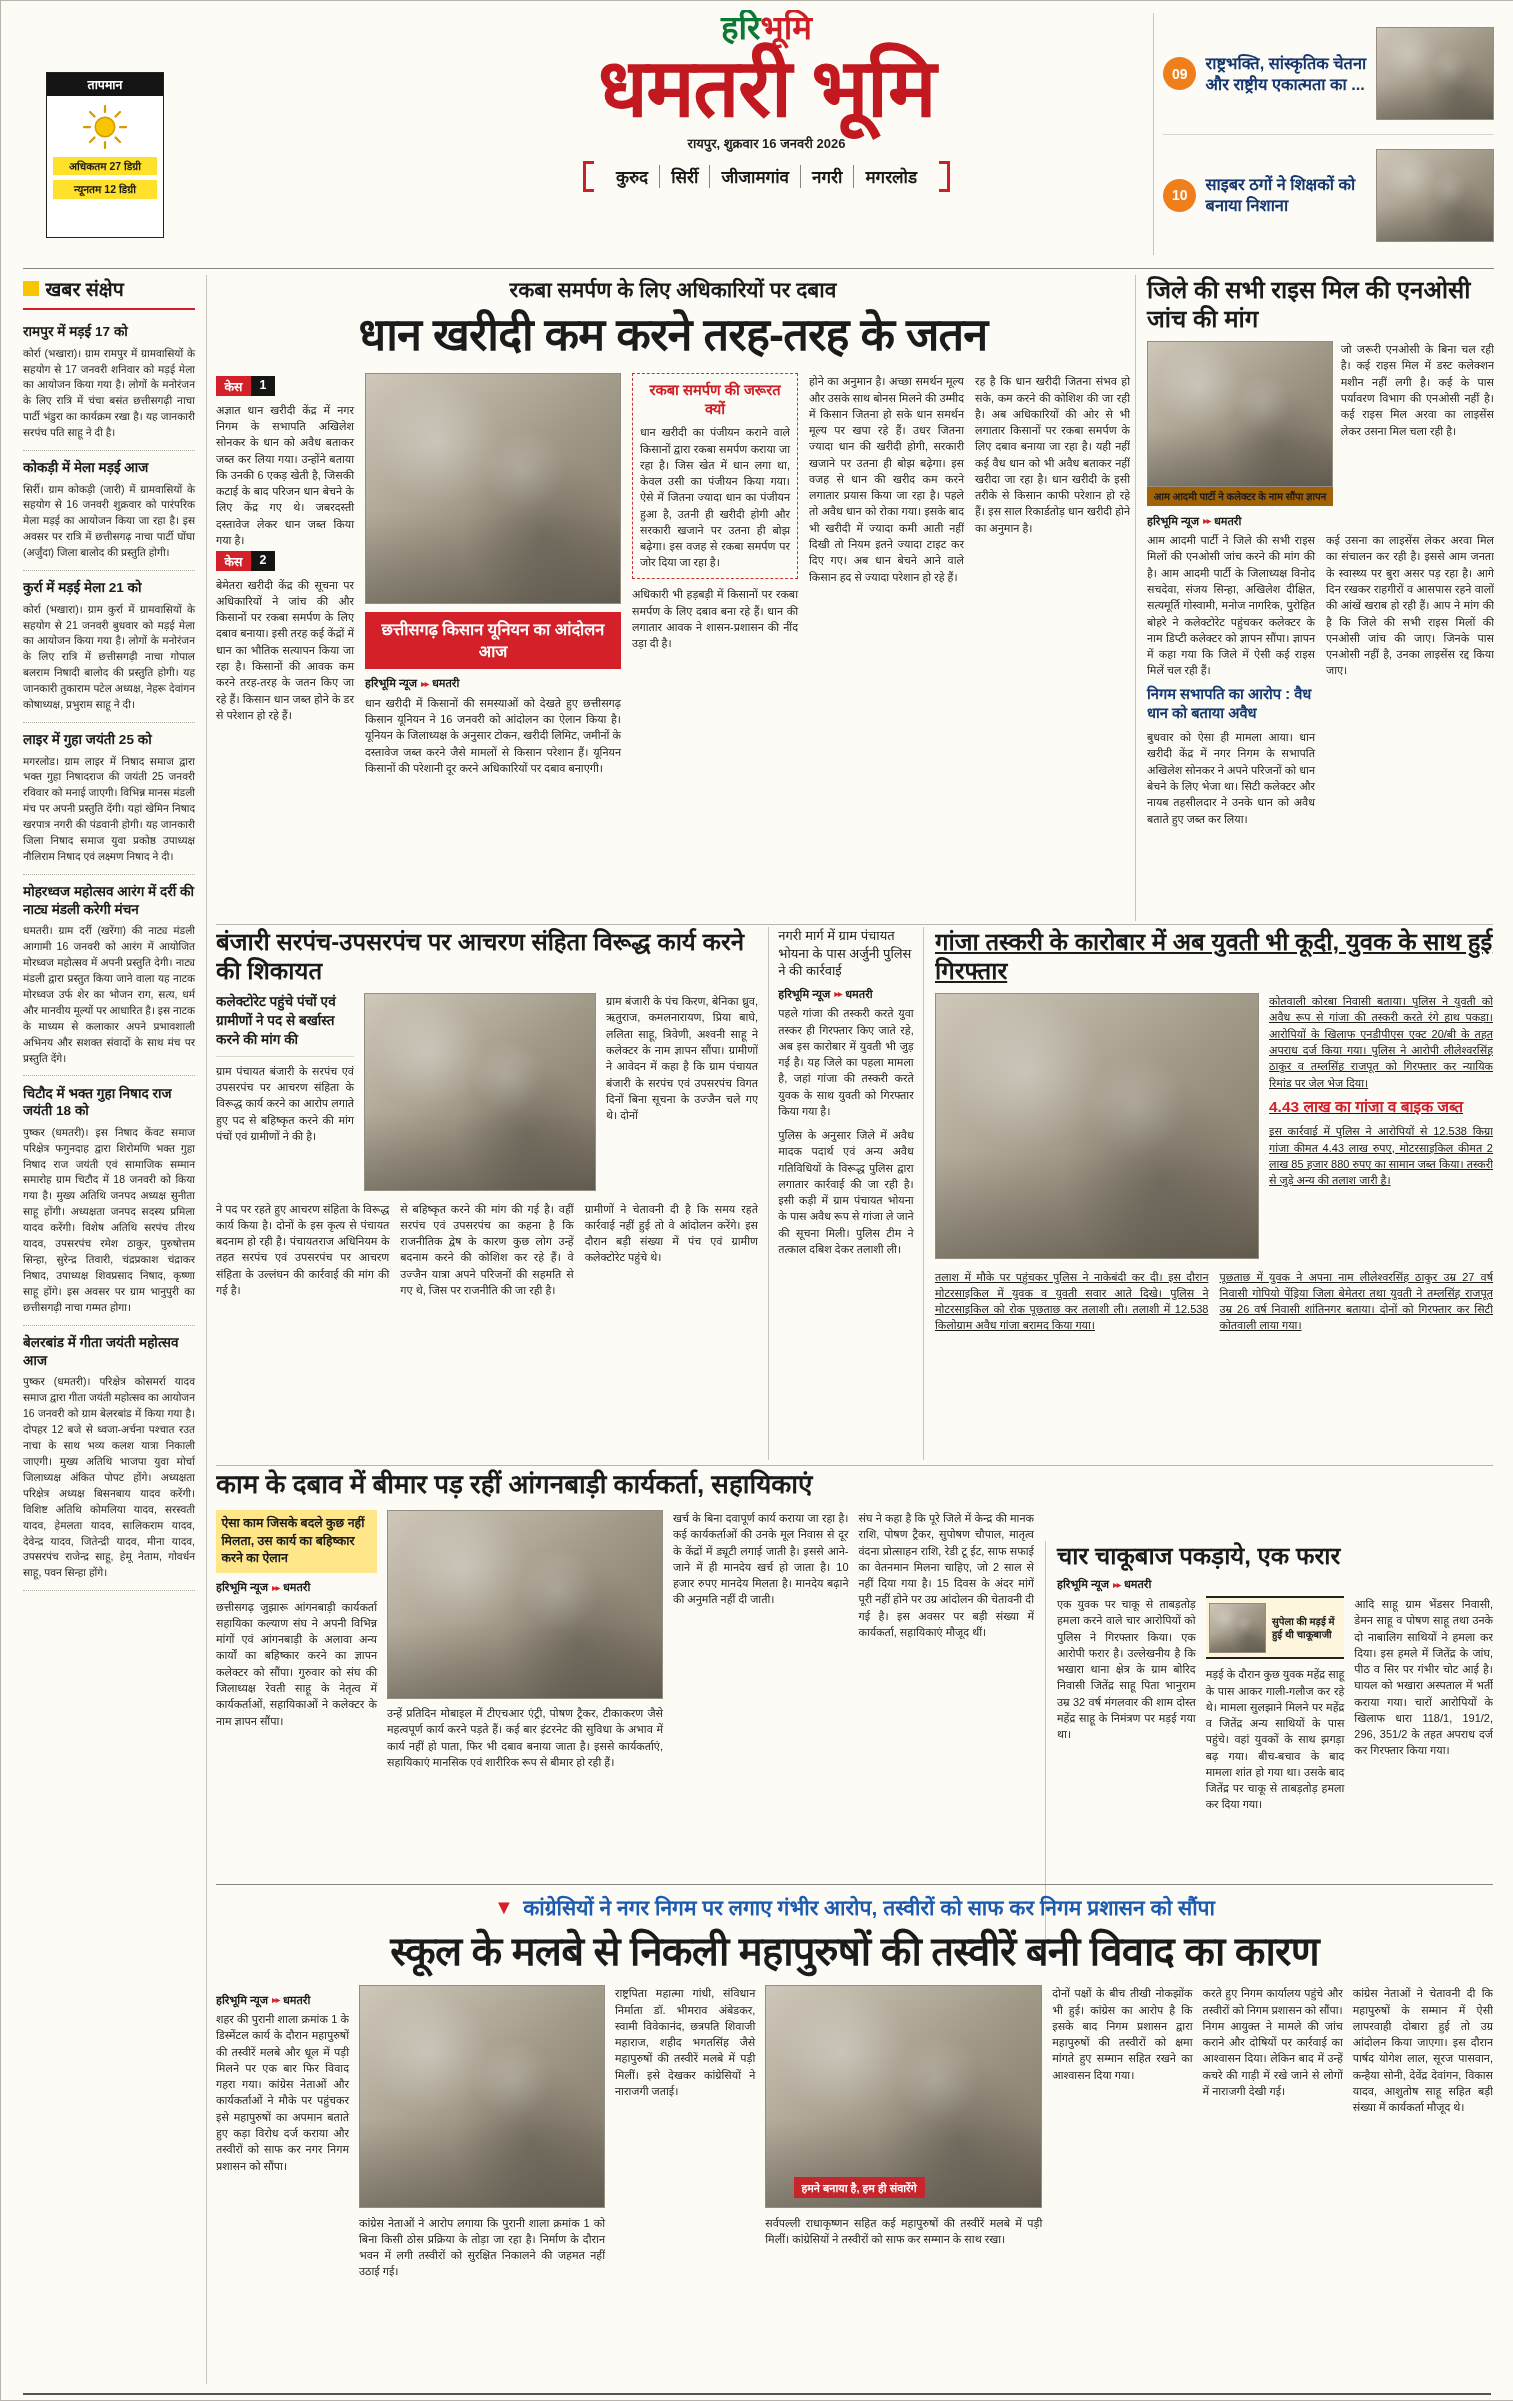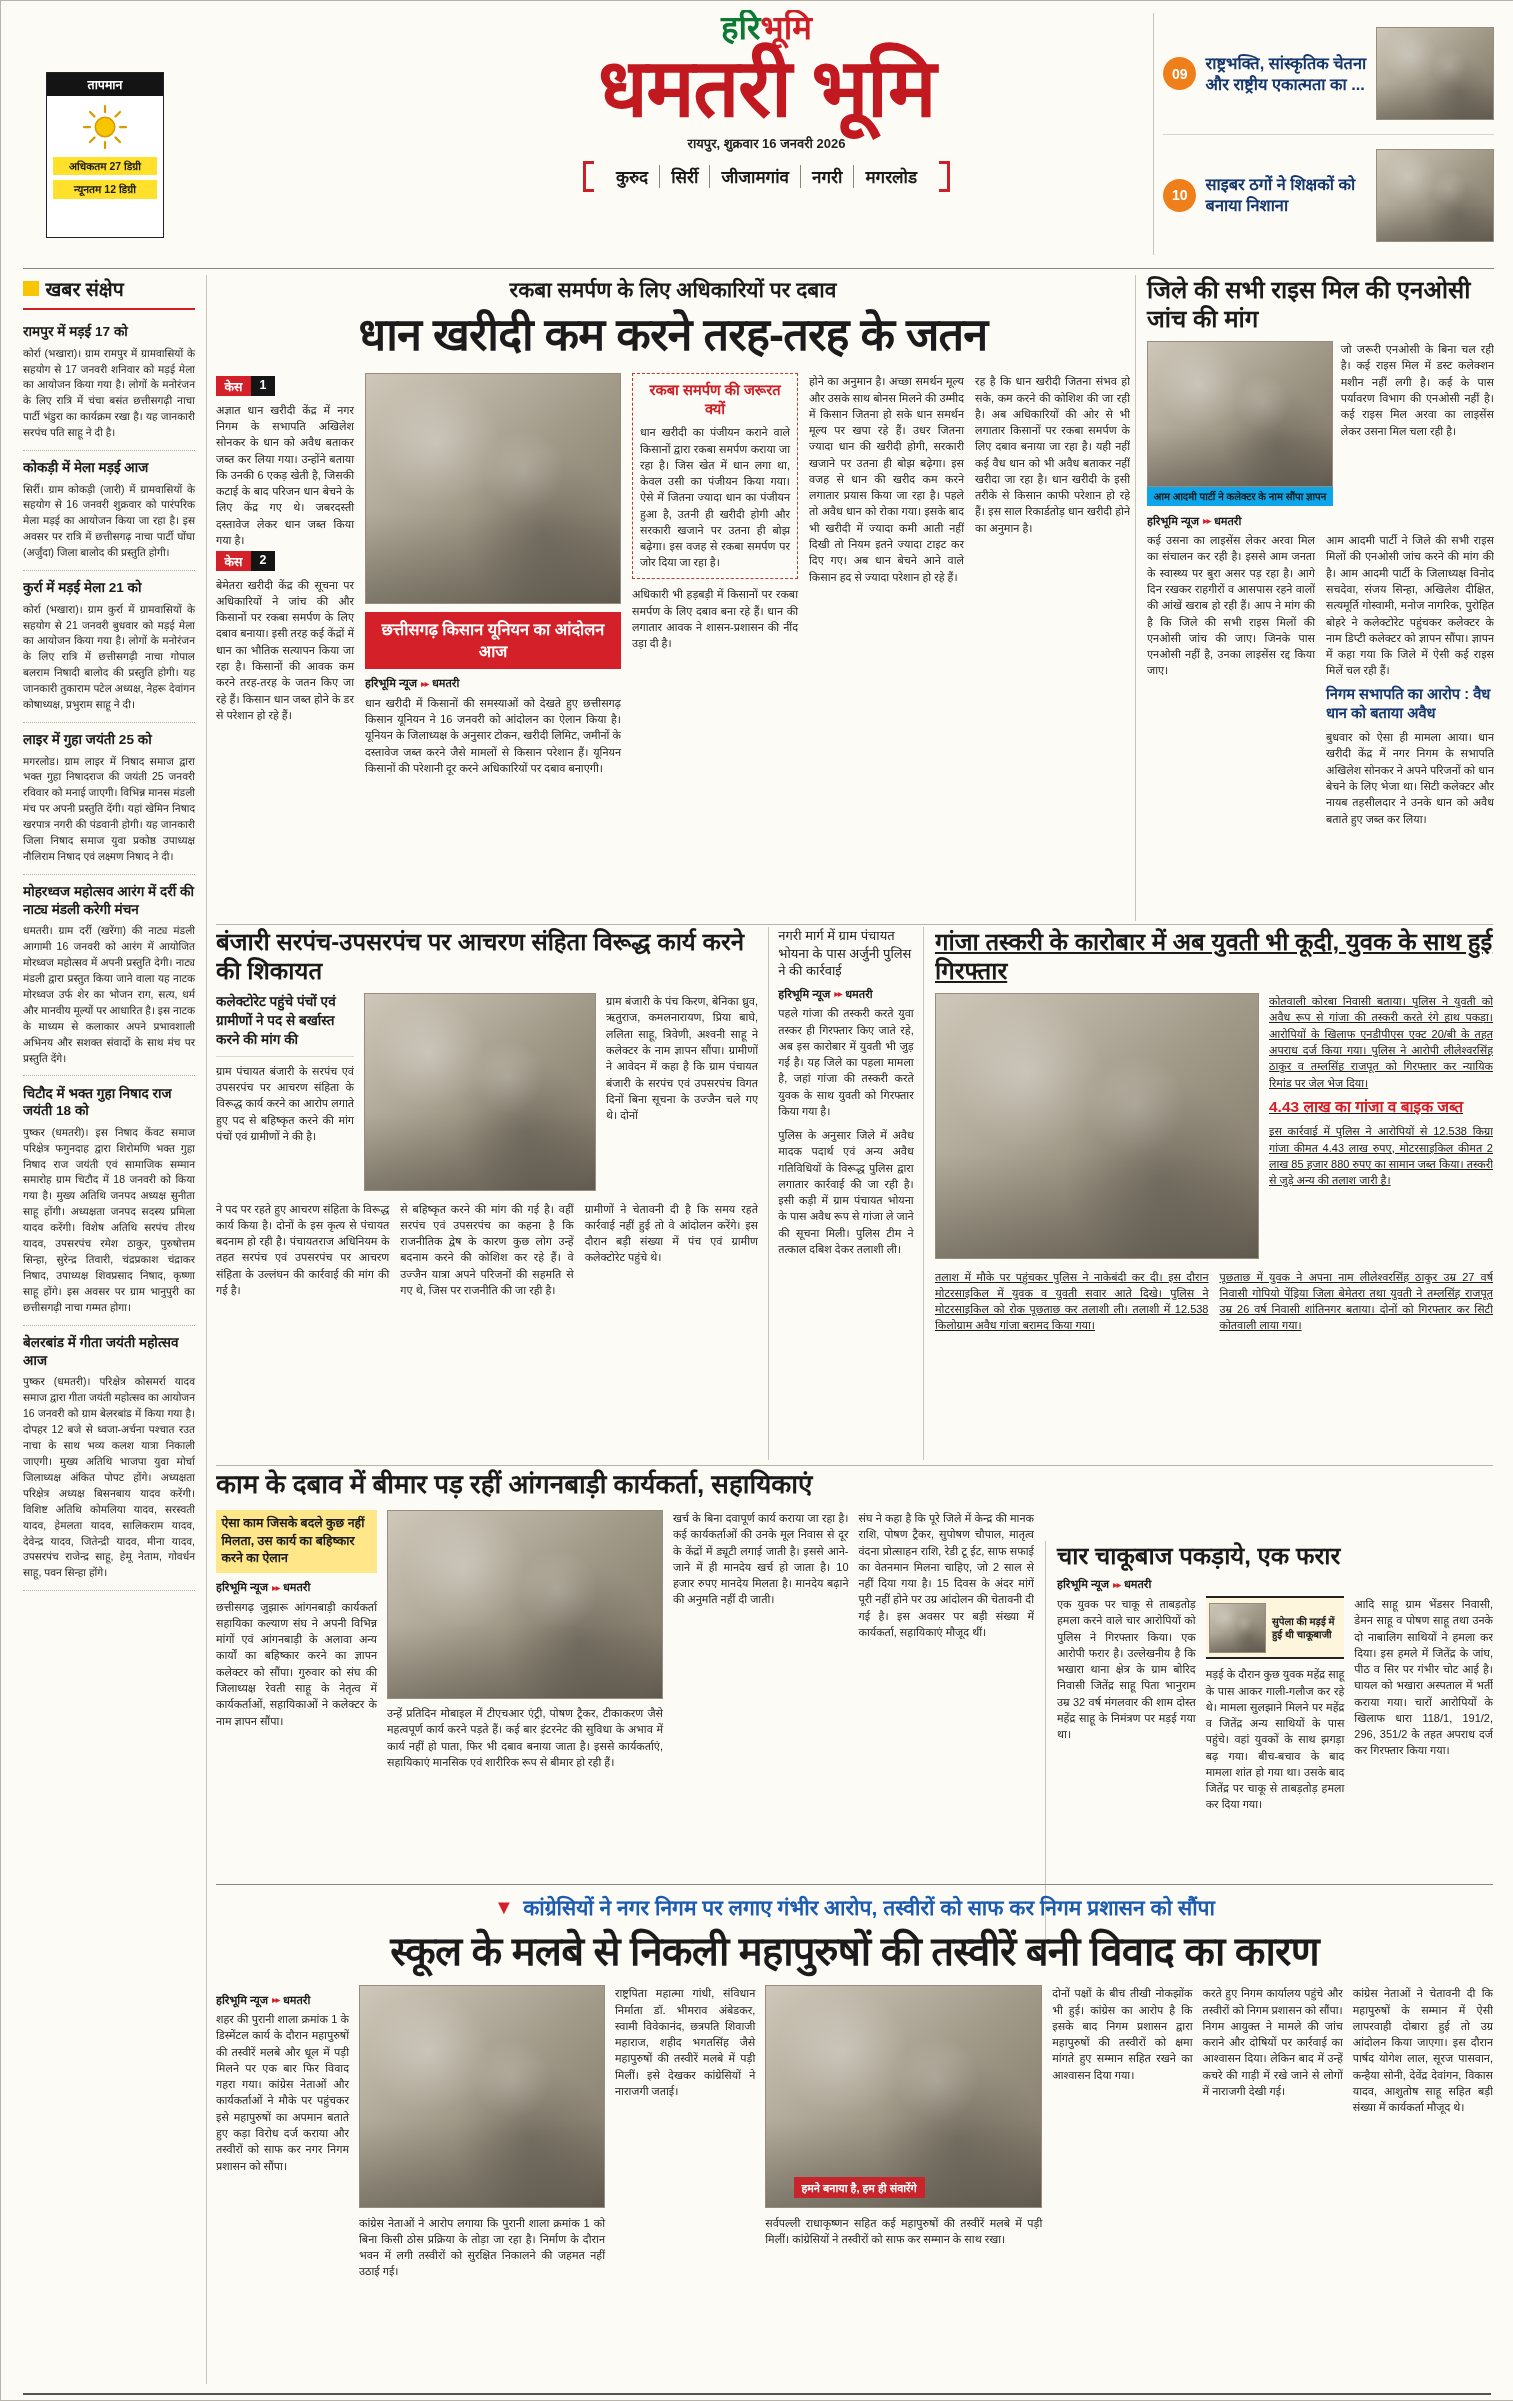--- a/index.html
+++ b/index.html
@@ -11,21 +11,21 @@
   
   .photo { background:linear-gradient(140deg,#cfc8ba,#a29a89 50%,#7b7263); position:relative; border:0.8px solid #948d80; }
   .photo::after { content:""; position:absolute; inset:0;
      background:radial-gradient(circle at 28% 30%, rgba(255,255,255,.28), transparent 26%),
                 radial-gradient(circle at 62% 42%, rgba(255,255,255,.18), transparent 20%),
                 radial-gradient(circle at 70% 70%, rgba(0,0,0,.18), transparent 34%),
                 linear-gradient(0deg, rgba(0,0,0,.22), transparent 40%); }
   .body-text { font-size:11px; line-height:1.48; text-align:justify; color:#222; }
   .byline { font-size:11.2px; font-weight:800; display:flex; align-items:center; gap:3.9px; margin:6.2px 0 4.6px; }
   .byline-sep::before { content:"▸▸"; color:#d42028; letter-spacing:-1.5px; font-size:10px; }
-  .caption-bar { background:#0ea5e9; font-size:10px; font-weight:700; padding:3.1px 3.9px; text-align:center; line-height:1.3; }
+  .caption-bar { background:#a16207; font-size:10px; font-weight:700; padding:3.1px 3.9px; text-align:center; line-height:1.3; }
   .hl-xl  { font-size:45px; font-weight:800; text-align:center; line-height:1.15; letter-spacing:-0.8px; }
   .hl-lg  { font-size:24px; font-weight:800; line-height:1.22; }
   .subhead-navy { color:#173a73; font-weight:800; font-size:14.7px; line-height:1.3; margin:6.2px 0; }
   .subhead-red  { color:#d42028; font-weight:800; font-size:15.5px; line-height:1.3; margin:6.2px 0; }
   .two-col { display:flex; gap:11px; }
   .two-col > * { flex:1; min-width:0; }
   .three-col { display:flex; gap:11px; margin-top:9.3px; }
   .three-col > * { flex:1; min-width:0; }
   section, aside, header { overflow:hidden; }
 
@@ -286,26 +286,26 @@
       </div>
       <p class="body-text rm-side">जो जरूरी एनओसी के बिना चल रही है। कई राइस मिल में डस्ट कलेक्शन मशीन नहीं लगी है। कई के पास पर्यावरण विभाग की एनओसी नहीं है। कई राइस मिल अरवा का लाइसेंस लेकर उसना मिल चला रही है।</p>
     </div>
     <div class="byline">
       <span>हरिभूमि न्यूज</span>
       <span class="byline-sep"></span>
       <span>धमतरी</span>
     </div>
     <div class="two-col">
       <div>
-        <p class="body-text">कई उसना का लाइसेंस लेकर अरवा मिल का संचालन कर रही है। इससे आम जनता के स्वास्थ्य पर बुरा असर पड़ रहा है। आगे दिन रखकर राहगीरों व आसपास रहने वालों की आंखें खराब हो रही हैं। आप ने मांग की है कि जिले की सभी राइस मिलों की एनओसी जांच की जाए। जिनके पास एनओसी नहीं है, उनका लाइसेंस रद्द किया जाए।</p>
-      </div>
-      <div>
         <p class="body-text">आम आदमी पार्टी ने जिले की सभी राइस मिलों की एनओसी जांच करने की मांग की है। आम आदमी पार्टी के जिलाध्यक्ष विनोद सचदेवा, संजय सिन्हा, अखिलेश दीक्षित, सत्यमूर्ति गोस्वामी, मनोज नागरिक, पुरोहित बोहरे ने कलेक्टोरेट पहुंचकर कलेक्टर के नाम डिप्टी कलेक्टर को ज्ञापन सौंपा। ज्ञापन में कहा गया कि जिले में ऐसी कई राइस मिलें चल रही हैं।</p>
         <div class="subhead-navy">निगम सभापति का आरोप : वैध धान को बताया अवैध</div>
         <p class="body-text">बुधवार को ऐसा ही मामला आया। धान खरीदी केंद्र में नगर निगम के सभापति अखिलेश सोनकर ने अपने परिजनों को धान बेचने के लिए भेजा था। सिटी कलेक्टर और नायब तहसीलदार ने उनके धान को अवैध बताते हुए जब्त कर लिया।</p>
+      </div>
+      <div>
+        <p class="body-text">कई उसना का लाइसेंस लेकर अरवा मिल का संचालन कर रही है। इससे आम जनता के स्वास्थ्य पर बुरा असर पड़ रहा है। आगे दिन रखकर राहगीरों व आसपास रहने वालों की आंखें खराब हो रही हैं। आप ने मांग की है कि जिले की सभी राइस मिलों की एनओसी जांच की जाए। जिनके पास एनओसी नहीं है, उनका लाइसेंस रद्द किया जाए।</p>
       </div>
     </div>
   </section>
 
   <div class="rule" style="top:923px;"></div>
 
   <section class="banjari">
     <h2 class="hl-lg">बंजारी सरपंच-उपसरपंच पर आचरण संहिता विरूद्ध कार्य करने की शिकायत</h2>
     <div class="bj-row">
       <div class="bj-left">

